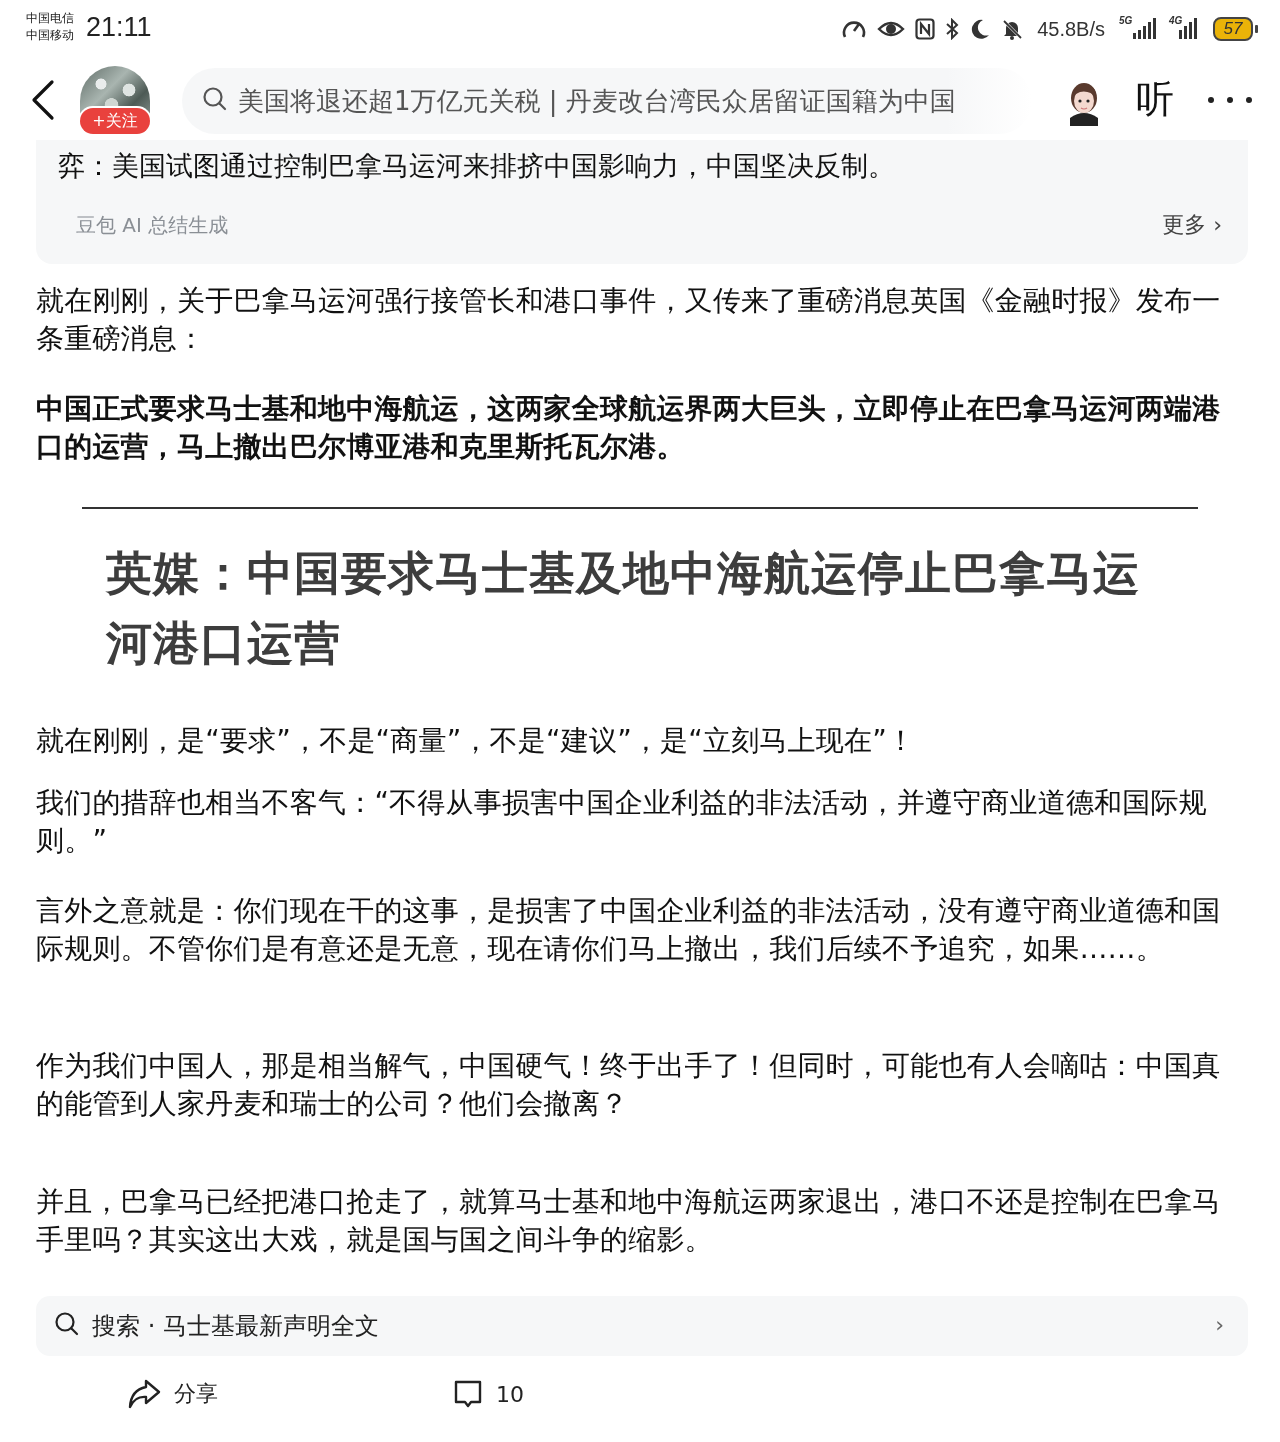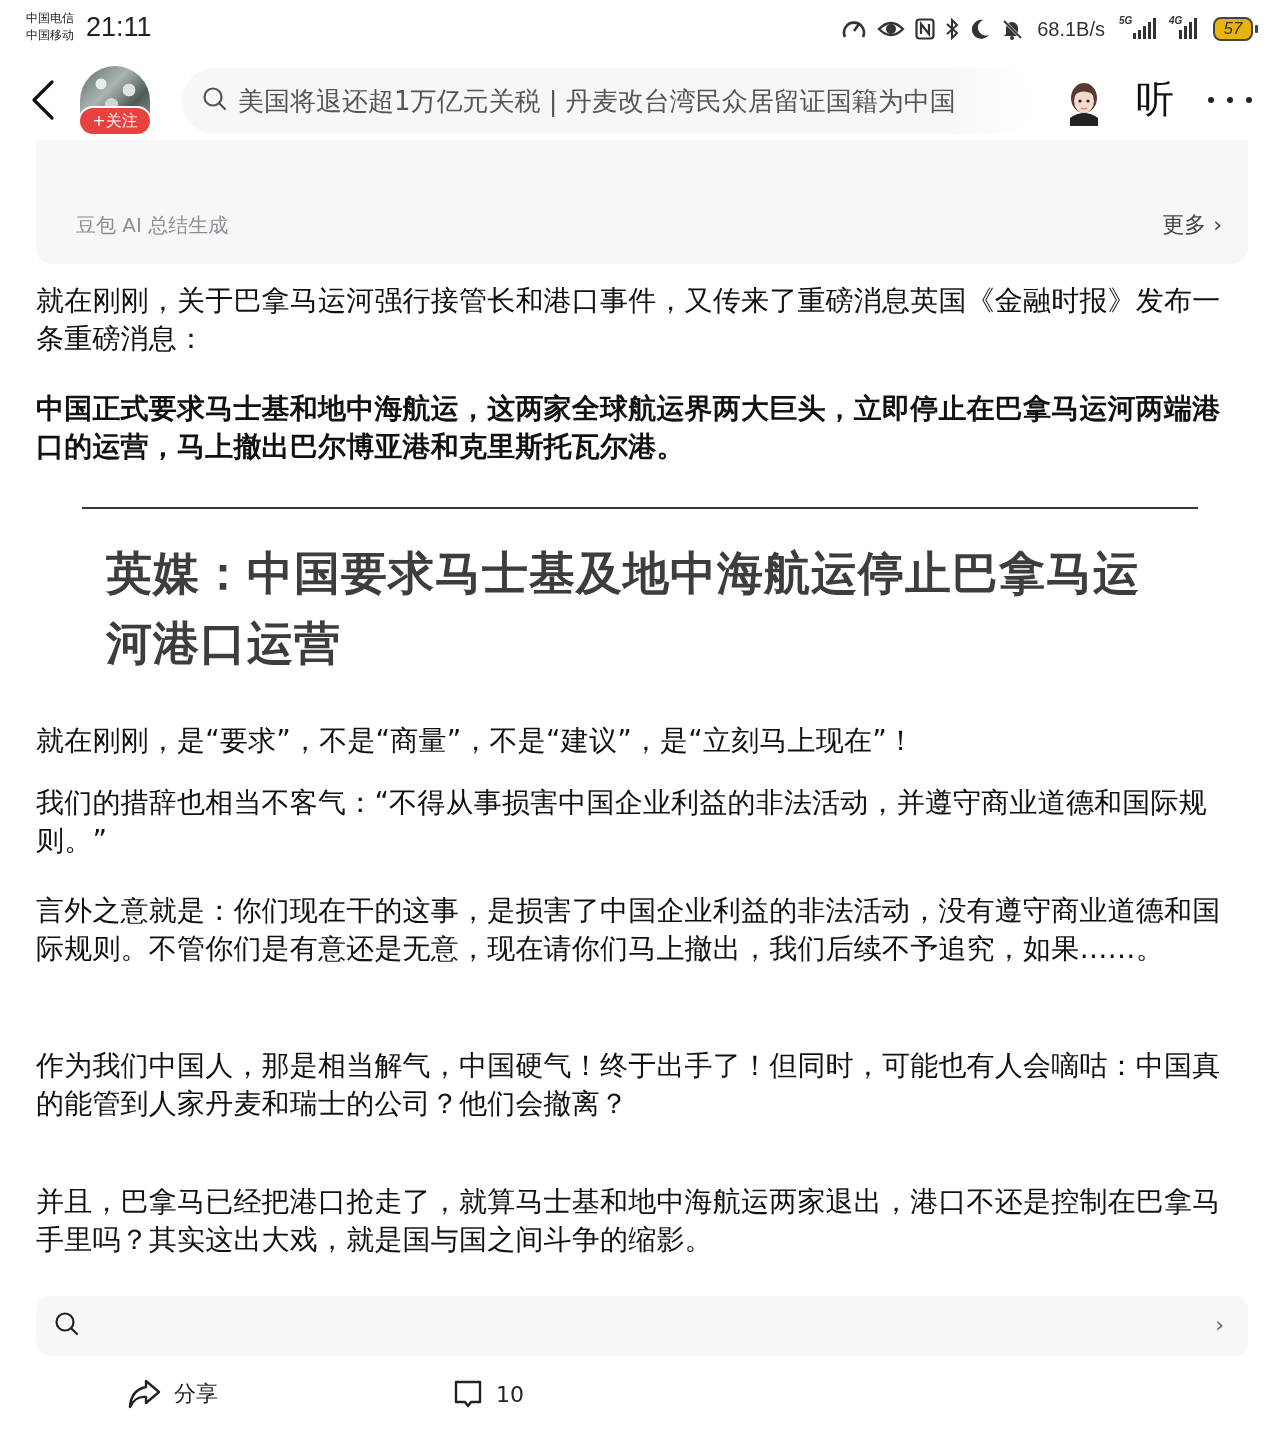--- a/index.html
+++ b/index.html
@@ -299,21 +299,21 @@
         </svg>
     </span>
     <span>
       <svg width="22" height="22" viewBox="0 0 22 22">
           <path d="M5 16 V10 A6 6 0 0 1 17 10 V16 L19 18 H3Z" fill="#333"></path>
           <circle cx="11" cy="20" r="2" fill="#333"></circle>
           <path d="M2 2 L20 20" stroke="#fff" stroke-width="3"></path>
           <path d="M3 3 L20 20" stroke="#333" stroke-width="1.8"></path>
         </svg>
     </span>
-    <span class="netspeed">68.1B/s</span>
+    <span class="netspeed">45.8B/s</span>
     <span class="sig">
       <span class="gen">5G</span>
       <svg width="40" height="24" viewBox="0 0 40 24">
           <rect x="14" y="16" width="3" height="6" fill="#333"></rect>
           <rect x="19" y="13" width="3" height="9" fill="#333"></rect>
           <rect x="24" y="9" width="3" height="13" fill="#333"></rect>
           <rect x="29" y="5" width="3" height="17" fill="#333"></rect>
           <rect x="34" y="1" width="3" height="21" fill="#333"></rect>
         </svg>
     </span>
@@ -365,20 +365,21 @@
   </div>
   <div class="listen-btn">听</div>
   <div class="more-btn">
     <span></span>
     <span></span>
     <span></span>
   </div>
 </div>
 
 <div class="ai-card">
+  <div class="ai-summary-text">弈：美国试图通过控制巴拿马运河来排挤中国影响力，中国坚决反制。</div>
   <div class="ai-source">豆包 AI 总结生成</div>
   <div class="ai-more">更多 ›</div>
 </div>
 
 <div class="article">
   <p class="para p1">就在刚刚，关于巴拿马运河强行接管长和港口事件，又传来了重磅消息英国《金融时报》发布一条重磅消息：</p>
   <p class="para bold p2">中国正式要求马士基和地中海航运，这两家全球航运界两大巨头，立即停止在巴拿马运河两端港口的运营，马上撤出巴尔博亚港和克里斯托瓦尔港。</p>
 
   <p class="para p3">就在刚刚，是“要求”，不是“商量”，不是“建议”，是“立刻马上现在”！</p>
   <p class="para p4">我们的措辞也相当不客气：“不得从事损害中国企业利益的非法活动，并遵守商业道德和国际规则。”</p>
@@ -390,20 +391,21 @@
 <div class="divider"></div>
 <div class="headline-img">英媒：中国要求马士基及地中海航运停止巴拿马运河港口运营</div>
 
 <div class="related-search">
   <span class="q-icon">
     <svg width="26" height="26" viewBox="0 0 26 26">
         <circle cx="11" cy="11" r="8.5" fill="none" stroke="#222" stroke-width="2.2"></circle>
         <path d="M17.5 17.5 L23 23" stroke="#222" stroke-width="2.2" stroke-linecap="round"></path>
       </svg>
   </span>
+  <span class="related-text">搜索 · 马士基最新声明全文</span>
   <span class="related-chevron">›</span>
 </div>
 
 <div class="actions">
   <div class="share-btn">
     <svg width="36" height="32" viewBox="0 0 36 32">
         <path d="M20 3 L33 14 L20 25 V19 Q9 18 4 29 Q5 12 20 9Z" fill="none" stroke="#222" stroke-width="2.4" stroke-linejoin="round"></path>
       </svg>
     <span class="share-label">分享</span>
   </div>

